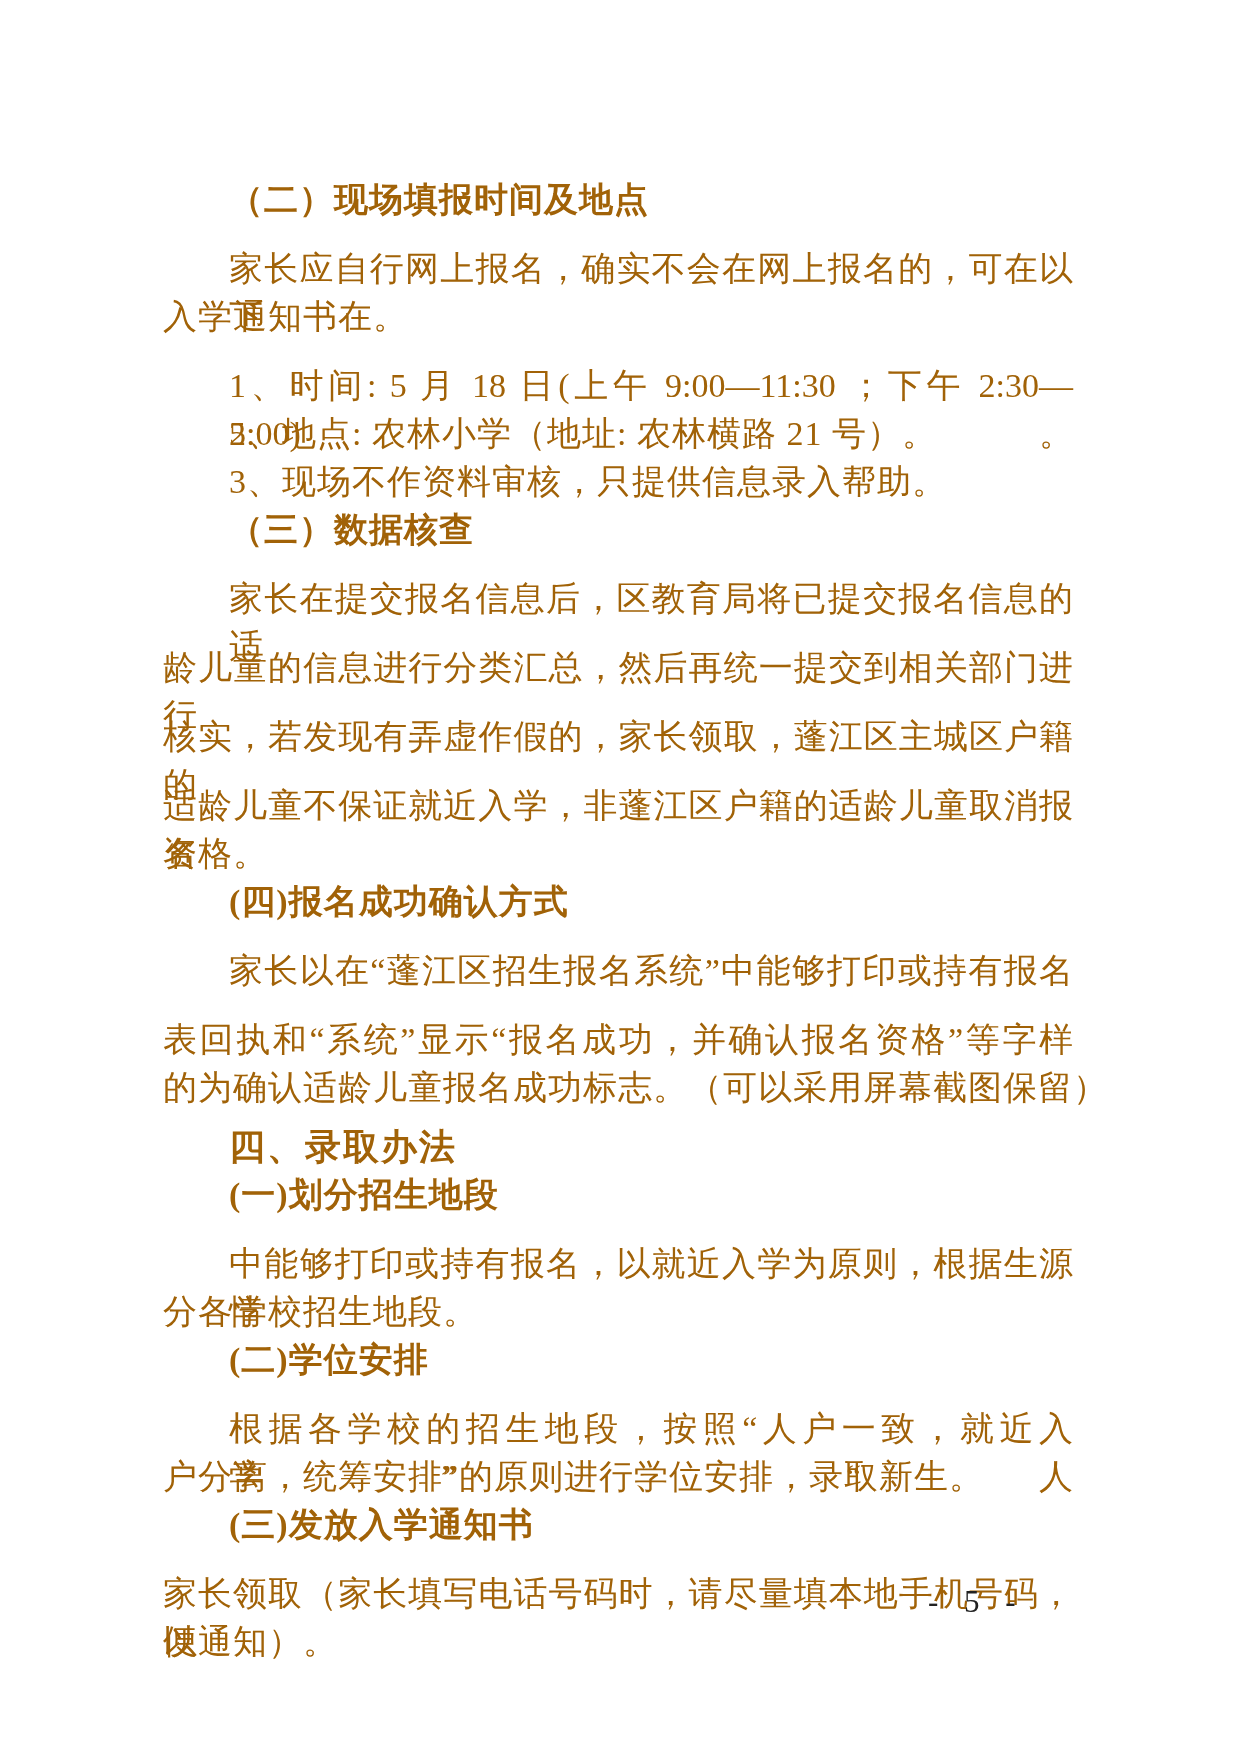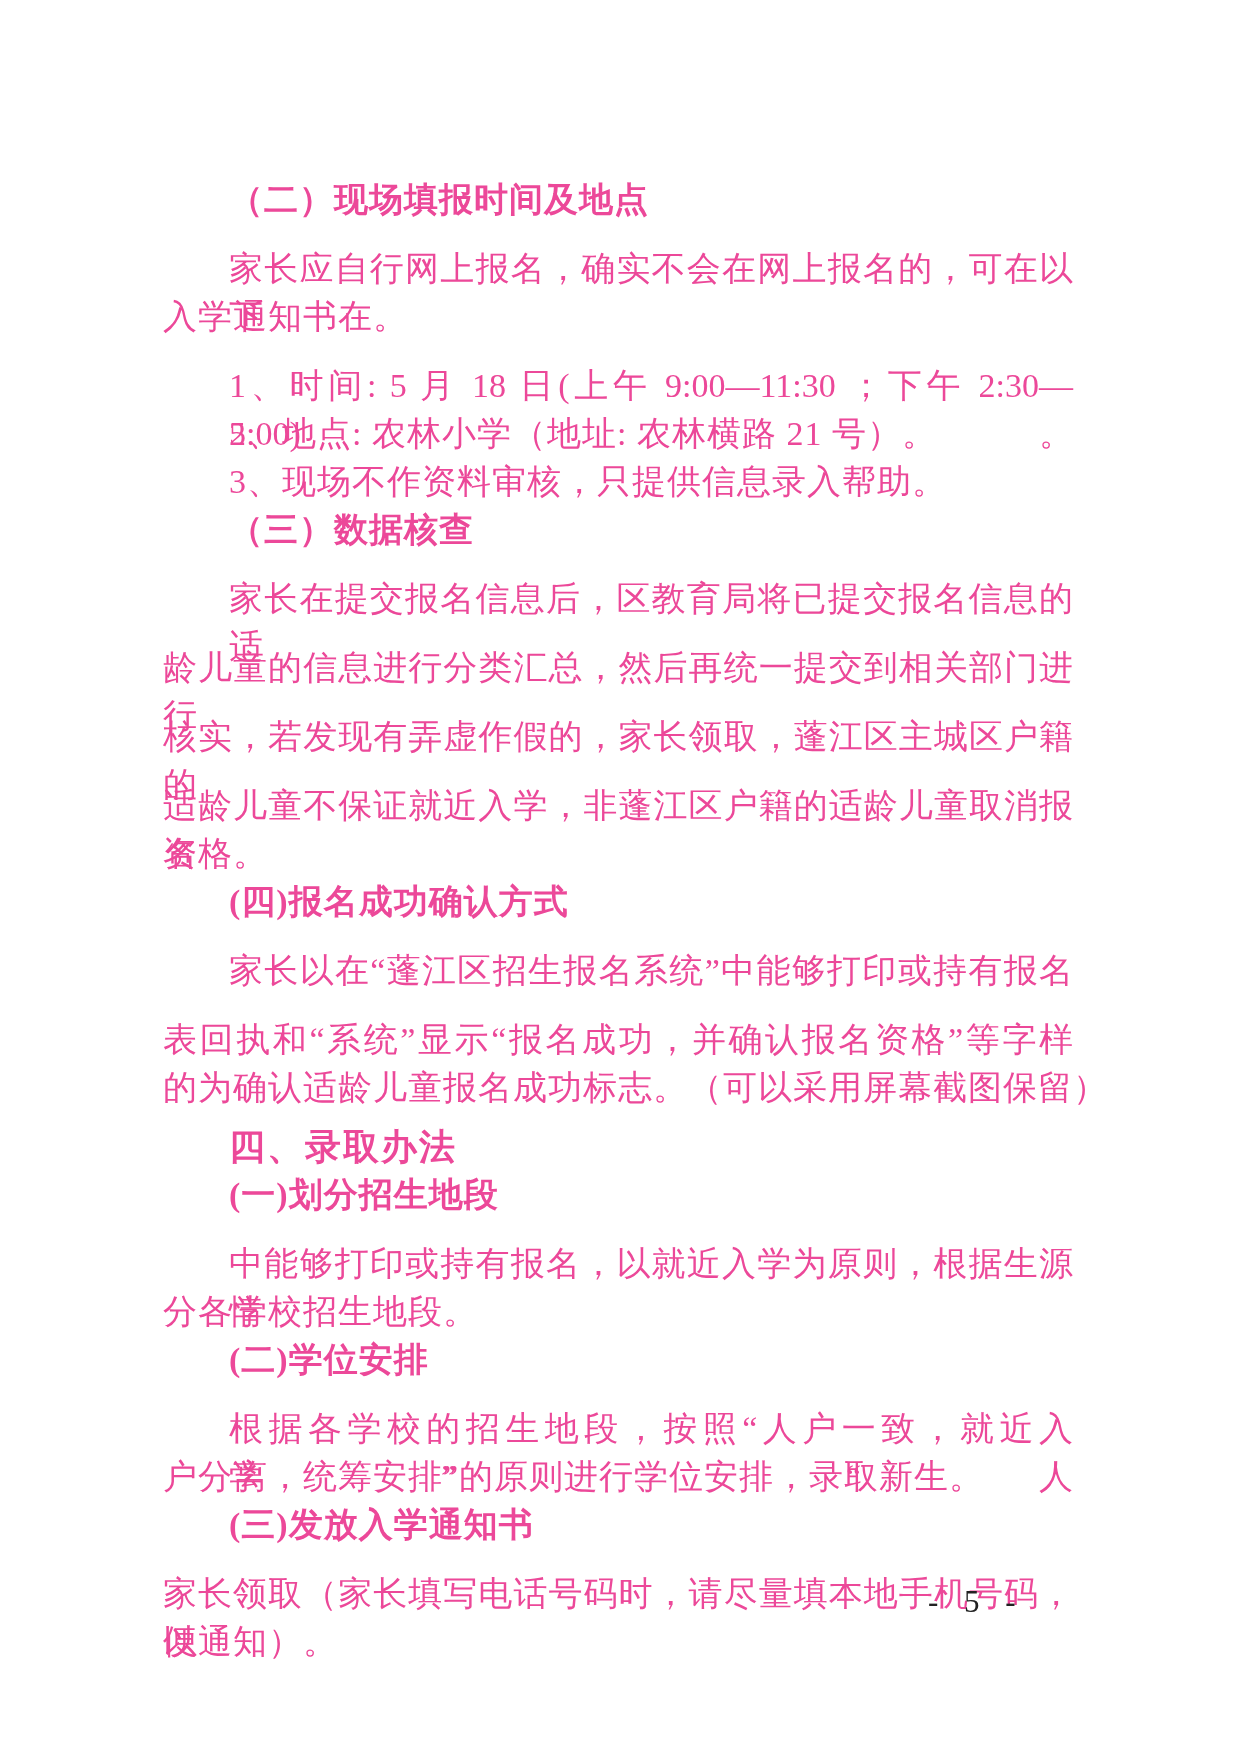--- a/index.html
+++ b/index.html
@@ -18,21 +18,21 @@
   .textblock {
     position: absolute;
     left: 163px;
     top: 176px;
     width: 910px;
   }
   .line {
     height: 48px;
     line-height: 48px;
     font-size: 34px;
-    color: #ec4899;
+    color: #a16207;
     font-family: "Liberation Serif", "DejaVu Serif", serif;
     white-space: nowrap;
     letter-spacing: 1px;
   }
   .line.justify {
     white-space: normal;
     text-align: justify;
     text-align-last: justify;
     letter-spacing: 0;
     margin-top: 21px;

